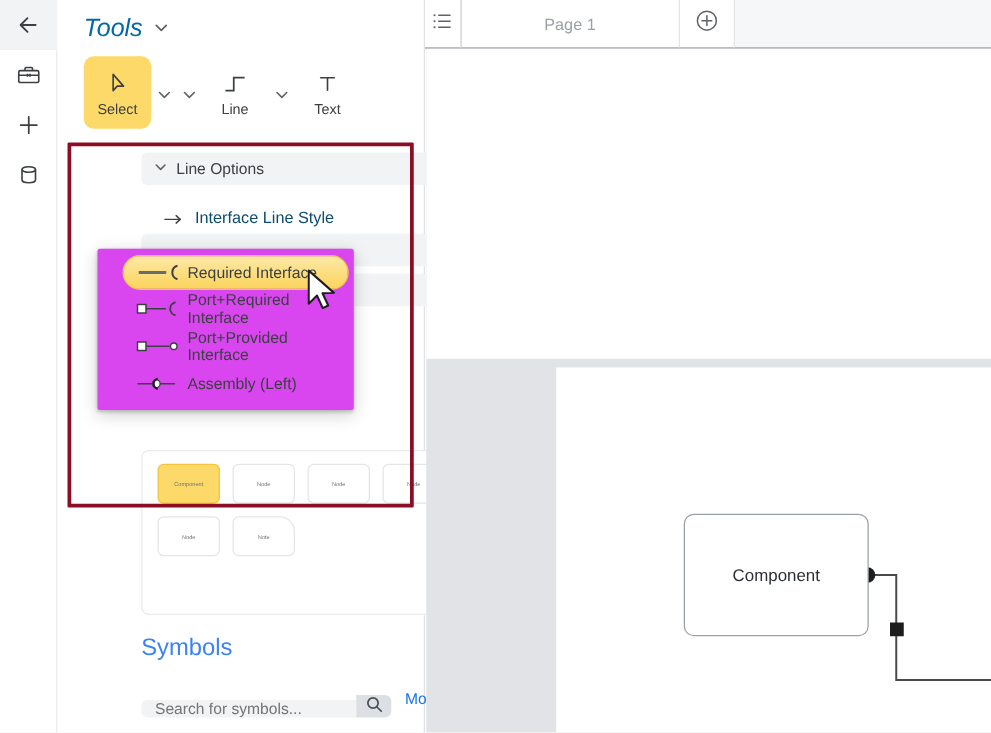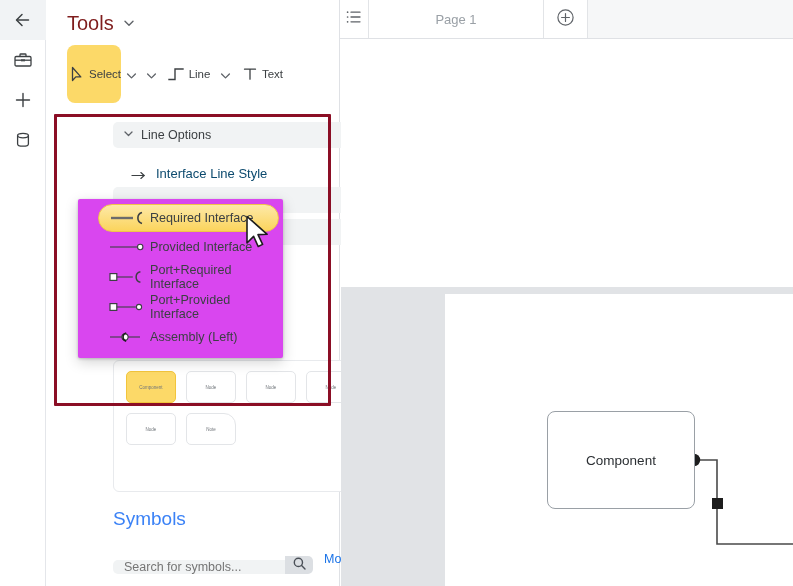--- a/index.html
+++ b/index.html
@@ -25,31 +25,31 @@
   .rail-btn svg { display: block; }
 
   
   .panel {
     position: absolute; left: 46px; top: 0; width: 294px; height: 586px;
     background: #ffffff; border-right: 1px solid #dfe1e5;
   }
   .panel-title {
     display: flex; align-items: flex-end; gap: 8px;
     padding: 12px 0 6px 21px;
-    font-size: 20px; color: #7f1d1d; font-weight: 400;
+    font-size: 20px; color: #0369a1; font-weight: 400; font-style: italic;
   }
   .chev-sm { color: #5f6368; }
 
   .toolbar {
     display: flex; align-items: flex-start;
     padding: 4px 0 6px 21px; gap: 0;
   }
   .tool {
     width: 54px; height: 58px; border-radius: 8px;
-    display: flex; align-items: center;
+    display: flex; flex-direction: column; align-items: center;
     justify-content: center; gap: 3px;
     font-size: 11.5px; color: #3c4043;
     cursor: pointer;
   }
   .tool.active { background: #fcd968; }
   .tool-ic { height: 24px; display:flex; align-items:center; justify-content:center; color:#3c4043;}
   .tool-caret {
     width: 20px; height: 58px; display: flex;
     align-items: center; justify-content: center;
     color: #5f6368; cursor: pointer; padding-top: 2px;
@@ -367,29 +367,20 @@
     <div class="mi hl">
       <span class="mi-ic">
         <svg width="40" height="14" viewBox="0 0 40 14" fill="none" stroke="#3c4043">
             <path d="M2 7h22" stroke="#6b6b6b" stroke-width="2.4"></path>
             <path d="M33 1.6a5.6 5.6 0 0 0 0 10.8" stroke="#3c4043" stroke-width="1.6" fill="none"></path>
           </svg>
       </span>
       <span>Required Interface</span>
     </div>
 
-    <div class="mi">
-      <span class="mi-ic">
-        <svg width="40" height="14" viewBox="0 0 40 14" fill="none" stroke="#3c4043">
-            <path d="M2 7h27" stroke="#3c4043" stroke-width="1.1"></path>
-            <circle cx="32.2" cy="7" r="2.7" stroke="#3c4043" stroke-width="1.1" fill="#fff"></circle>
-          </svg>
-      </span>
-      <span>Provided Interface</span>
-    </div>
 
     <div class="mi">
       <span class="mi-ic">
         <svg width="40" height="14" viewBox="0 0 40 14" fill="none" stroke="#3c4043">
             <rect x="2" y="3.6" width="6.8" height="6.8" stroke="#3c4043" stroke-width="1.2" fill="#fff"></rect>
             <path d="M8.8 7h16" stroke="#3c4043" stroke-width="1.1"></path>
             <path d="M32.4 1.8a5.3 5.3 0 0 0 0 10.4" stroke="#3c4043" stroke-width="1.5" fill="none"></path>
           </svg>
       </span>
       <span>Port+Required Interface</span>

